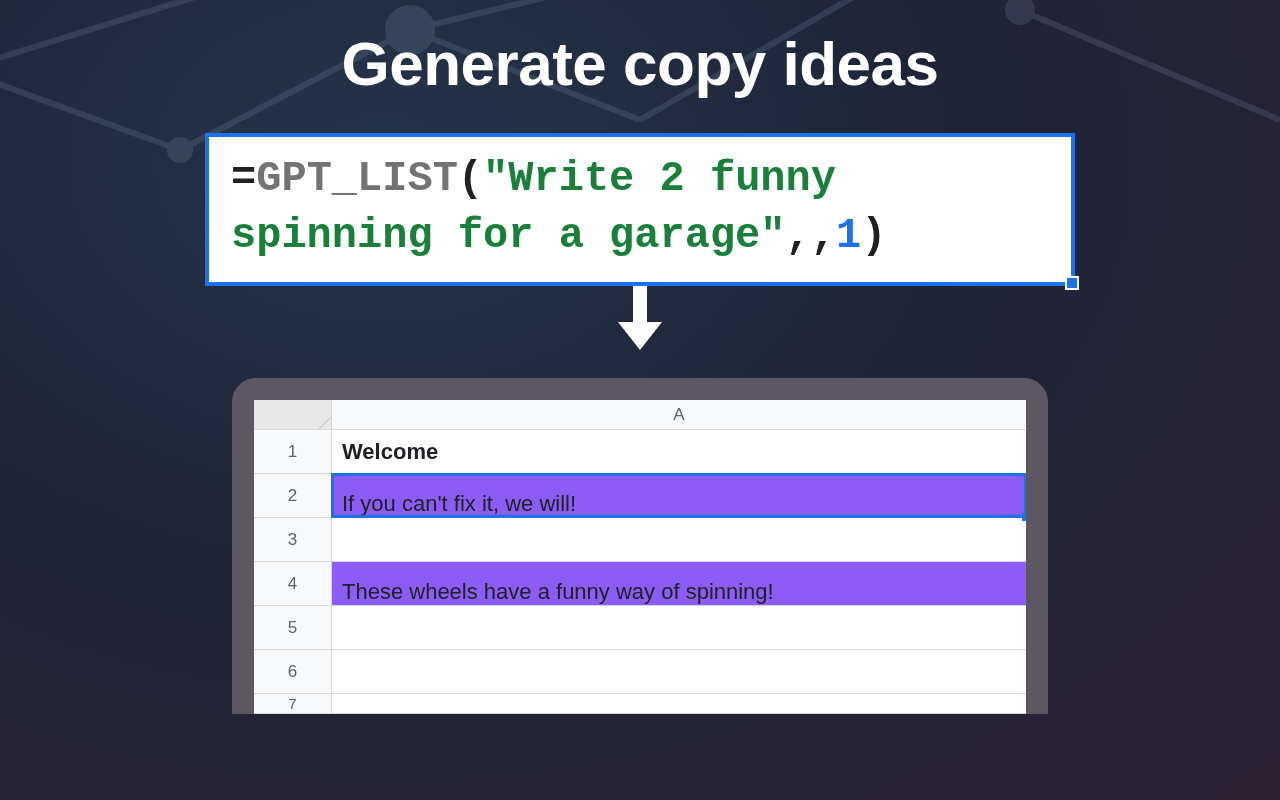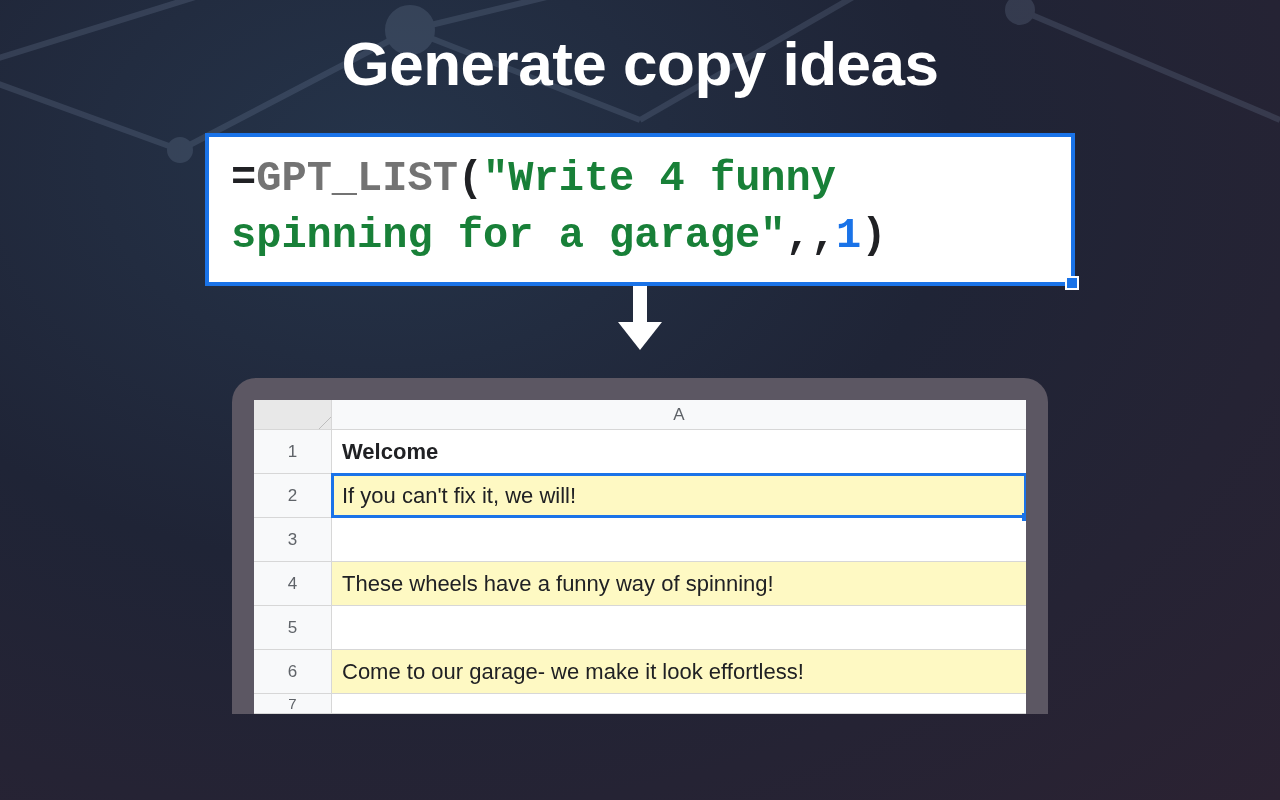--- a/index.html
+++ b/index.html
@@ -133,21 +133,21 @@
     flex: 1;
     padding: 0 10px;
     display: flex;
     align-items: center;
     font-size: 22px;
     color: #202124;
     font-family: Arial, sans-serif;
     position: relative;
   }
   .cell.bold { font-weight: 700; }
-  .cell.hl   { background: #fef9c3; }
+  .cell.hl   { background: #8b5cf6; align-items: flex-end; }
   .cell.selected {
     outline: 3px solid #1a73e8;
     outline-offset: -2px;
     z-index: 2;
   }
   .cell .mini-handle {
     position: absolute;
     right: -4px;
     bottom: -4px;
     width: 8px; height: 8px;
@@ -170,21 +170,21 @@
     <circle cx="410" cy="30" r="22"></circle>
     <circle cx="1020" cy="10" r="12"></circle>
   </g>
 </svg>
 
 <div class="content">
   <h1 class="title">Generate copy ideas</h1>
 
   <div class="formula-wrap">
     <div class="formula-box">
-      <span class="punct">=</span><span class="fn">GPT_LIST</span><span class="punct">(</span><span class="str">"</span><span class="str">Write 4 funny</span><br><span class="str">spinning for a garage</span><span class="str">"</span><span class="punct">,,</span><span class="num">1</span><span class="punct">)</span>
+      <span class="punct">=</span><span class="fn">GPT_LIST</span><span class="punct">(</span><span class="str">"</span><span class="str">Write 2 funny</span><br><span class="str">spinning for a garage</span><span class="str">"</span><span class="punct">,,</span><span class="num">1</span><span class="punct">)</span>
       <div class="sel-handle"></div>
     </div>
   </div>
 
   <div class="arrow-down">
     <div class="arrow-stem"></div>
     <div class="arrow-head"></div>
   </div>
 
   <div class="sheet-frame">
@@ -216,21 +216,20 @@
         <div class="rowlabel">4</div>
         <div class="cell hl">These wheels have a funny way of spinning!</div>
       </div>
 
       <div class="sheet-row">
         <div class="rowlabel">5</div>
       </div>
 
       <div class="sheet-row">
         <div class="rowlabel">6</div>
-        <div class="cell hl">Come to our garage- we make it look effortless!</div>
       </div>
 
       <div class="sheet-row" style="height:20px">
         <div class="rowlabel" style="font-size:15px">7</div>
         <div class="cell"></div>
       </div>
 
     </div>
   </div>
 </div>

